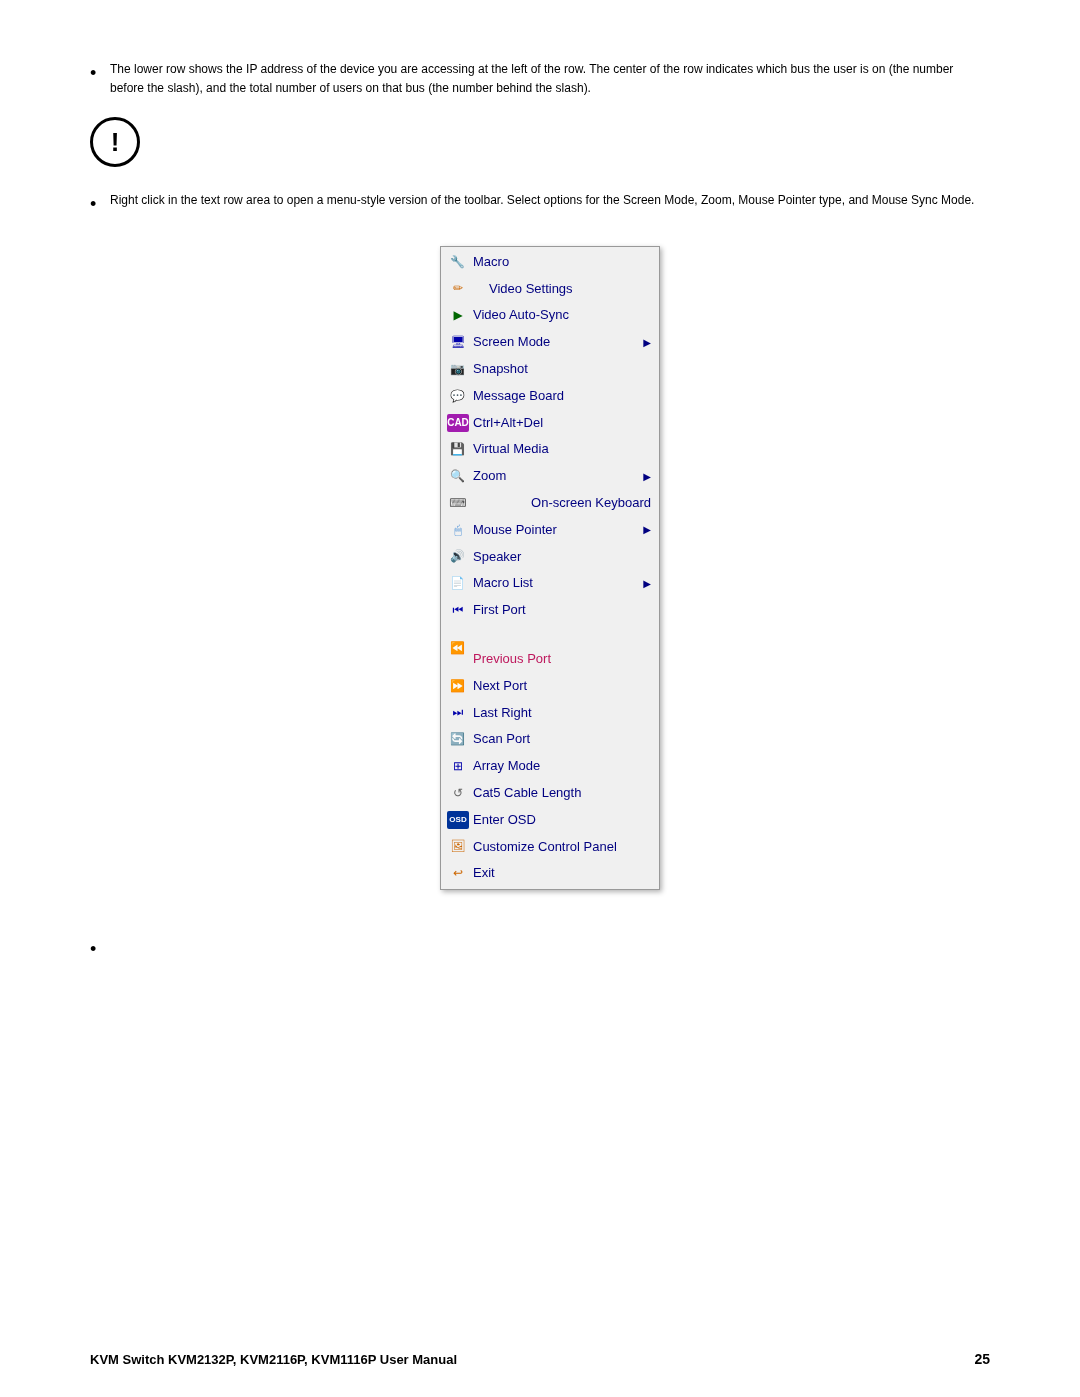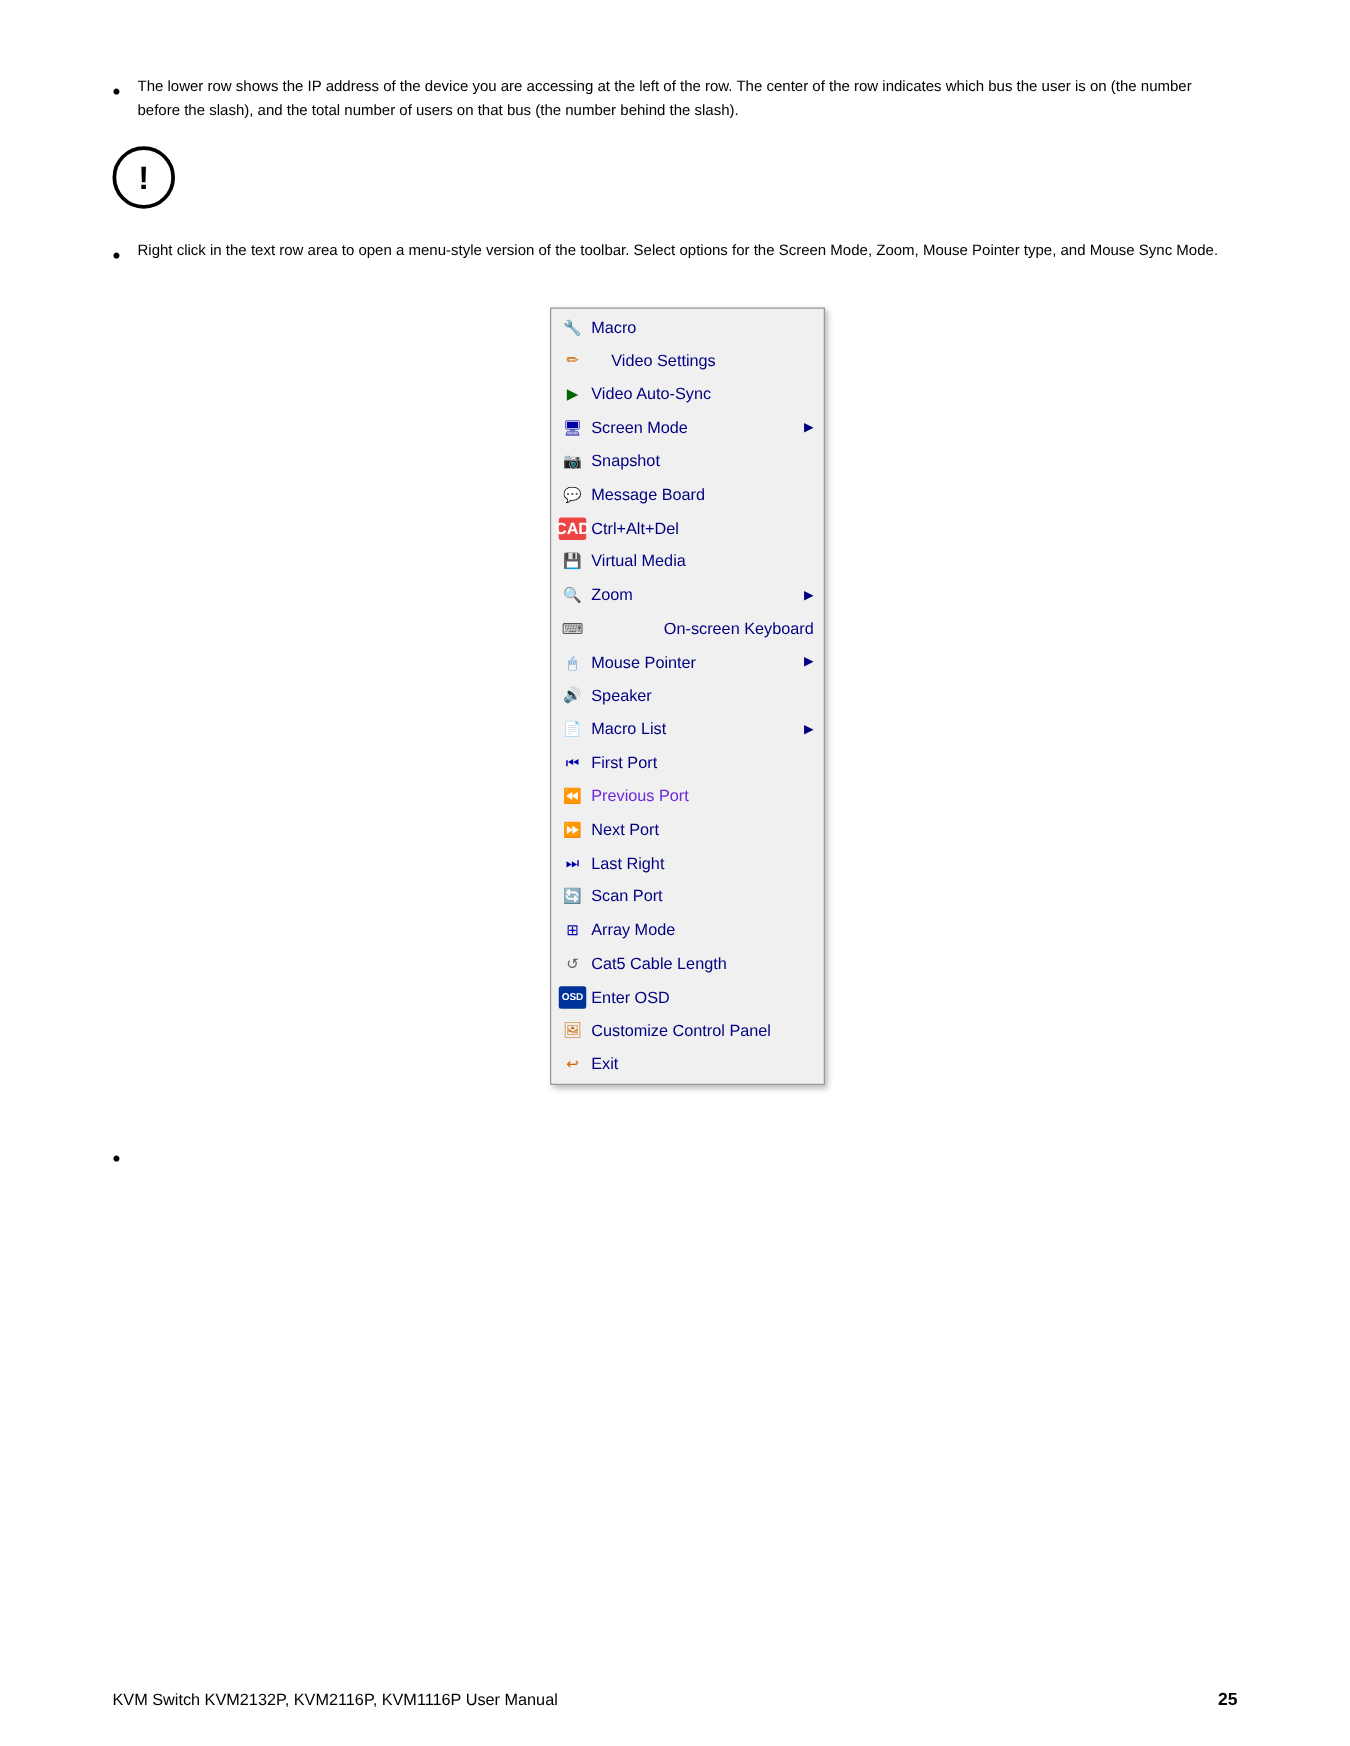--- a/index.html
+++ b/index.html
@@ -122,21 +122,21 @@
       right: 0;
       display: flex;
       justify-content: space-between;
       align-items: center;
       padding: 0 90px;
       font-size: 13px;
       color: #000;
     }
 
     .footer-title {
-      font-weight: normal;
+      font-weight: bold;
     }
 
     .footer-page {
       font-weight: bold;
       font-size: 14px;
     }
   </style>
 </head>
 <body>
 
@@ -177,21 +177,21 @@
             </div>
             <div class="menu-item">
               <span class="menu-item-icon" style="color: rgb(204, 102, 0);">📷</span>
               <span class="menu-item-label" style="color: rgb(0, 0, 128);">Snapshot</span>
             </div>
             <div class="menu-item">
               <span class="menu-item-icon" style="color: rgb(0, 0, 170);">💬</span>
               <span class="menu-item-label" style="color: rgb(0, 0, 128);">Message Board</span>
             </div>
             <div class="menu-item">
-              <span class="menu-item-icon" style="background: #ef4444; color: white; font-size: 13px; border-radius: 2px; padding: 0 2px; font-weight: bold;">CAD</span>
+              <span class="menu-item-icon" style="background: #a21caf; color: white; font-size: 10px; border-radius: 2px; padding: 0 2px; font-weight: bold;">CAD</span>
               <span class="menu-item-label" style="color: rgb(0, 0, 128);">Ctrl+Alt+Del</span>
             </div>
             <div class="menu-item">
               <span class="menu-item-icon" style="color: rgb(0, 0, 170);">💾</span>
               <span class="menu-item-label" style="color: rgb(0, 0, 128);">Virtual Media</span>
             </div>
             <div class="menu-item">
               <span class="menu-item-icon" style="color: rgb(0, 0, 0);">🔍</span>
               <span class="menu-item-label" style="color: rgb(0, 0, 128);">Zoom</span>
               <span class="menu-arrow" style="color: rgb(0, 0, 128);">▶</span>
@@ -213,21 +213,21 @@
               <span class="menu-item-icon" style="color: rgb(0, 102, 0);">📄</span>
               <span class="menu-item-label" style="color: rgb(0, 0, 128);">Macro List</span>
               <span class="menu-arrow" style="color: rgb(0, 0, 128);">▶</span>
             </div>
             <div class="menu-item">
               <span class="menu-item-icon" style="color: rgb(0, 0, 170);">⏮</span>
               <span class="menu-item-label" style="color: rgb(0, 0, 128);">First Port</span>
             </div>
             <div class="menu-item">
               <span class="menu-item-icon" style="color: rgb(0, 0, 170);">⏪</span>
-              <span class="menu-item-label" style="color: #6d28d9;">Previous Port</span>
+              <span class="menu-item-label" style="color: #be185d; margin-top: 22px;">Previous Port</span>
             </div>
             <div class="menu-item">
               <span class="menu-item-icon" style="color: rgb(0, 0, 170);">⏩</span>
               <span class="menu-item-label" style="color: rgb(0, 0, 128);">Next Port</span>
             </div>
             <div class="menu-item">
               <span class="menu-item-icon" style="color: rgb(0, 0, 170);">⏭</span>
               <span class="menu-item-label" style="color: rgb(0, 0, 128);">Last Right</span>
             </div>
             <div class="menu-item">

